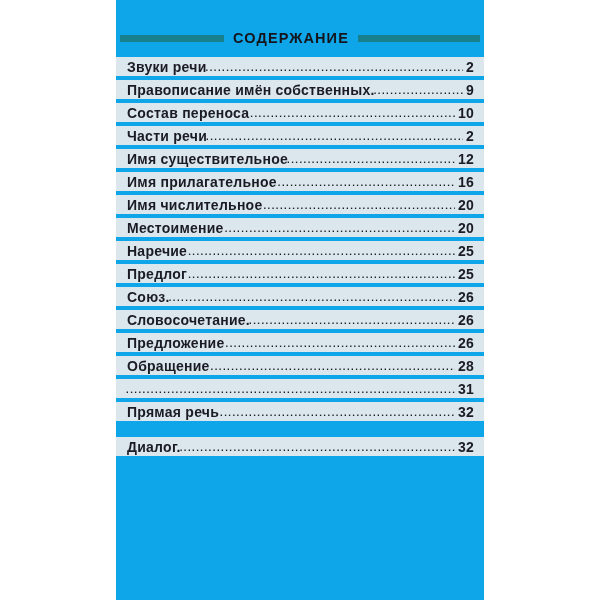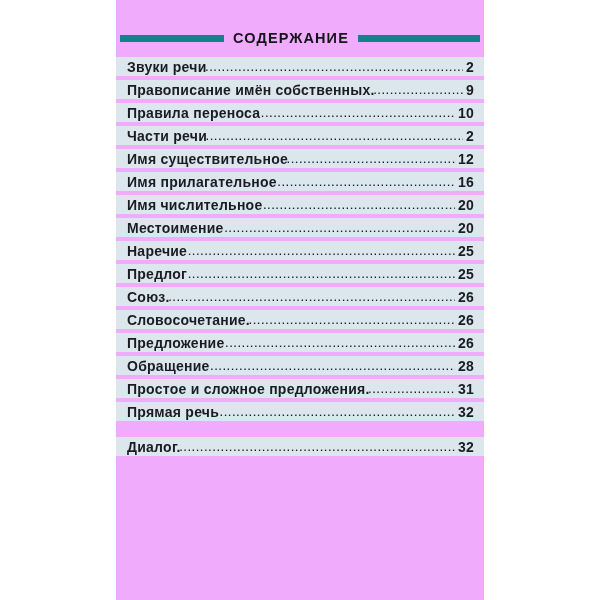--- a/index.html
+++ b/index.html
@@ -22,21 +22,21 @@
     background: #ffffff;
   }
 
   
   #toc-page {
     position: absolute;
     left: 116px;
     top: 0px;
     width: 368px;
     height: 600px;
-    background: #f0abfc;
+    background: #0ea5e9;
   }
 
   
   #toc-header {
     position: absolute;
     left: 0px;
     top: 28px;
     width: 368px;
     height: 20px;
     display: flex;
@@ -145,21 +145,21 @@
         </div>
         <div class="toc-row">
           <div class="toc-inner">
             <span class="toc-label">Правописание  имён  собственных.</span>
             <span class="toc-leader tight"></span>
             <span class="toc-page-num">9</span>
           </div>
         </div>
         <div class="toc-row">
           <div class="toc-inner">
-            <span class="toc-label">Правила  переноса</span>
+            <span class="toc-label">Состав  переноса</span>
             <span class="toc-leader"></span>
             <span class="toc-page-num">10</span>
           </div>
         </div>
         <div class="toc-row">
           <div class="toc-inner">
             <span class="toc-label">Части  речи</span>
             <span class="toc-leader tight"></span>
             <span class="toc-page-num">2</span>
           </div>
@@ -229,21 +229,20 @@
         </div>
         <div class="toc-row">
           <div class="toc-inner">
             <span class="toc-label">Обращение</span>
             <span class="toc-leader"></span>
             <span class="toc-page-num">28</span>
           </div>
         </div>
         <div class="toc-row">
           <div class="toc-inner">
-            <span class="toc-label">Простое  и  сложное  предложения.</span>
             <span class="toc-leader tight"></span>
             <span class="toc-page-num">31</span>
           </div>
         </div>
         <div class="toc-row">
           <div class="toc-inner">
             <span class="toc-label">Прямая  речь</span>
             <span class="toc-leader"></span>
             <span class="toc-page-num">32</span>
           </div>

